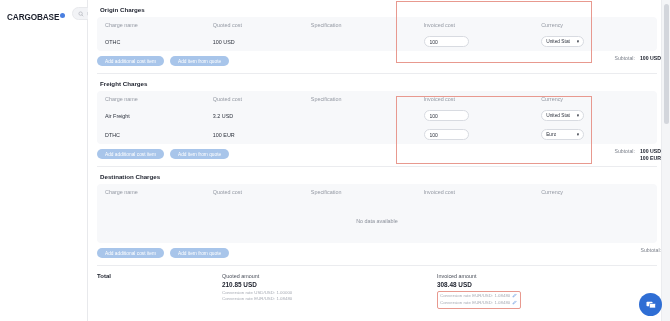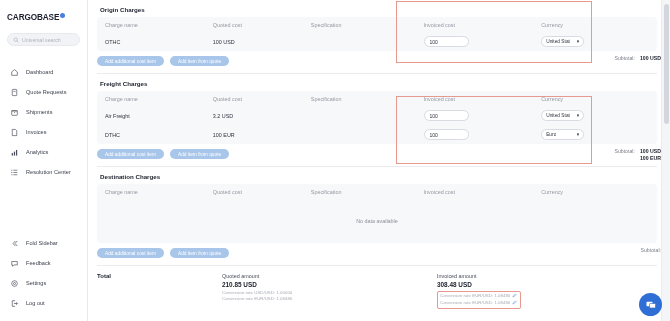--- a/index.html
+++ b/index.html
@@ -9,21 +9,21 @@
     background: #ffffff;
     overflow: hidden;
   }
   .app { display: flex; width: 670px; height: 321px; position: relative; }
 
   
   .sidebar {
     width: 88px; height: 321px;
     background: #ffffff;
     border-right: 1px solid #e8e9ec;
-    display: flex; flex-direction: column;
+    display: flex; flex-direction: row;
     flex: 0 0 88px;
     position: relative;
   }
   .brand {
     display: flex; align-items: center;
     padding: 9px 0 0 7px;
     height: 26px;
   }
   .brand-text {
     font-size: 8.2px; font-weight: bold; letter-spacing: -0.1px;

